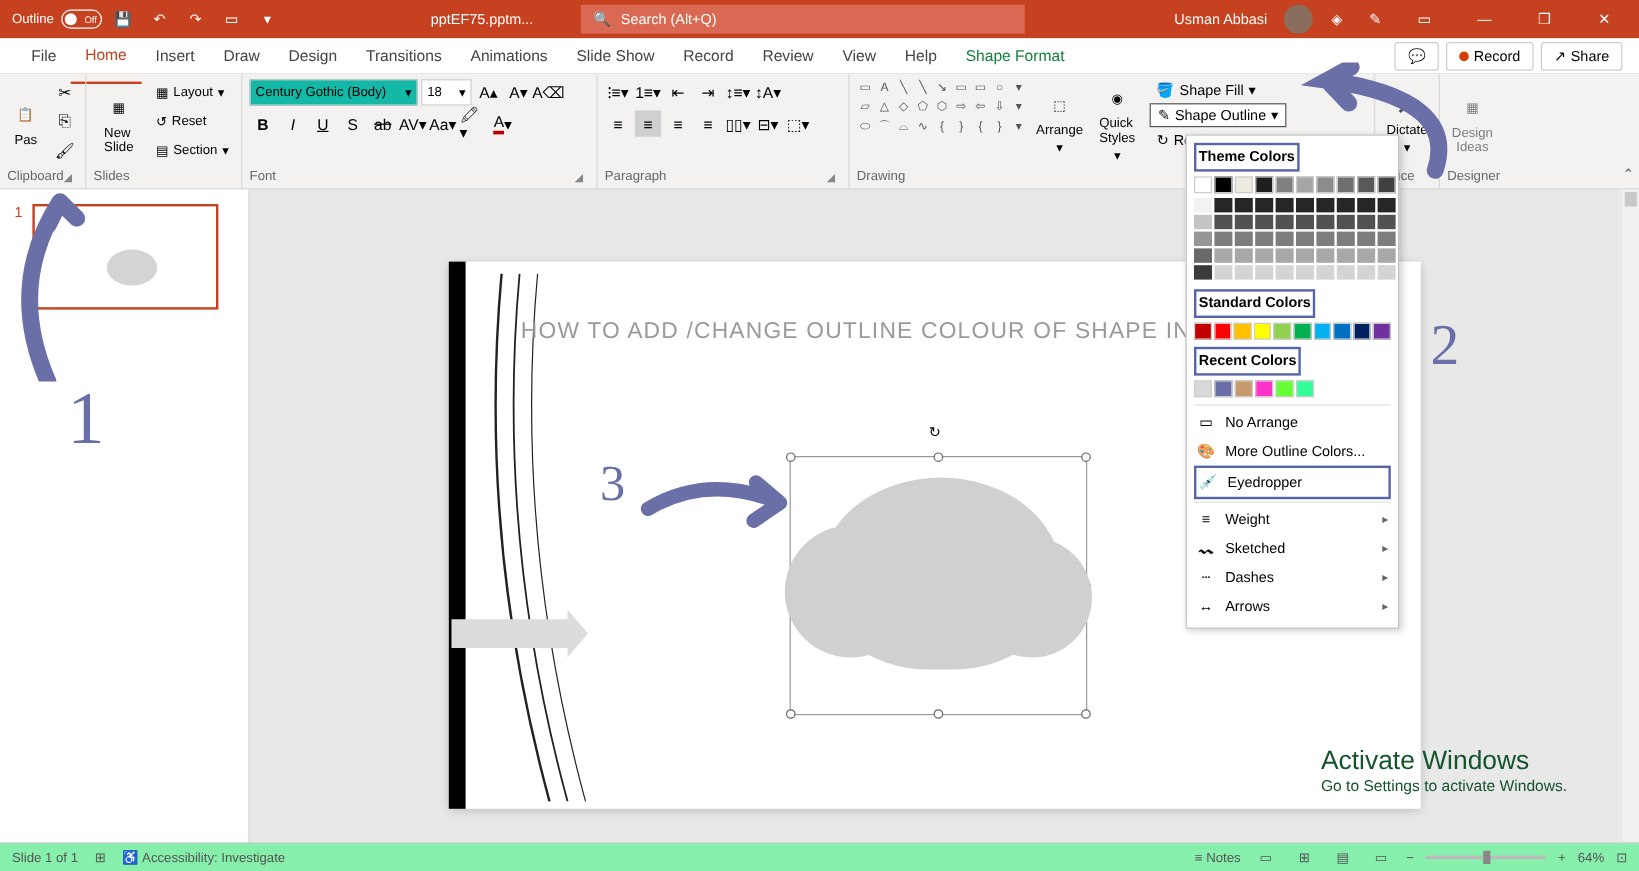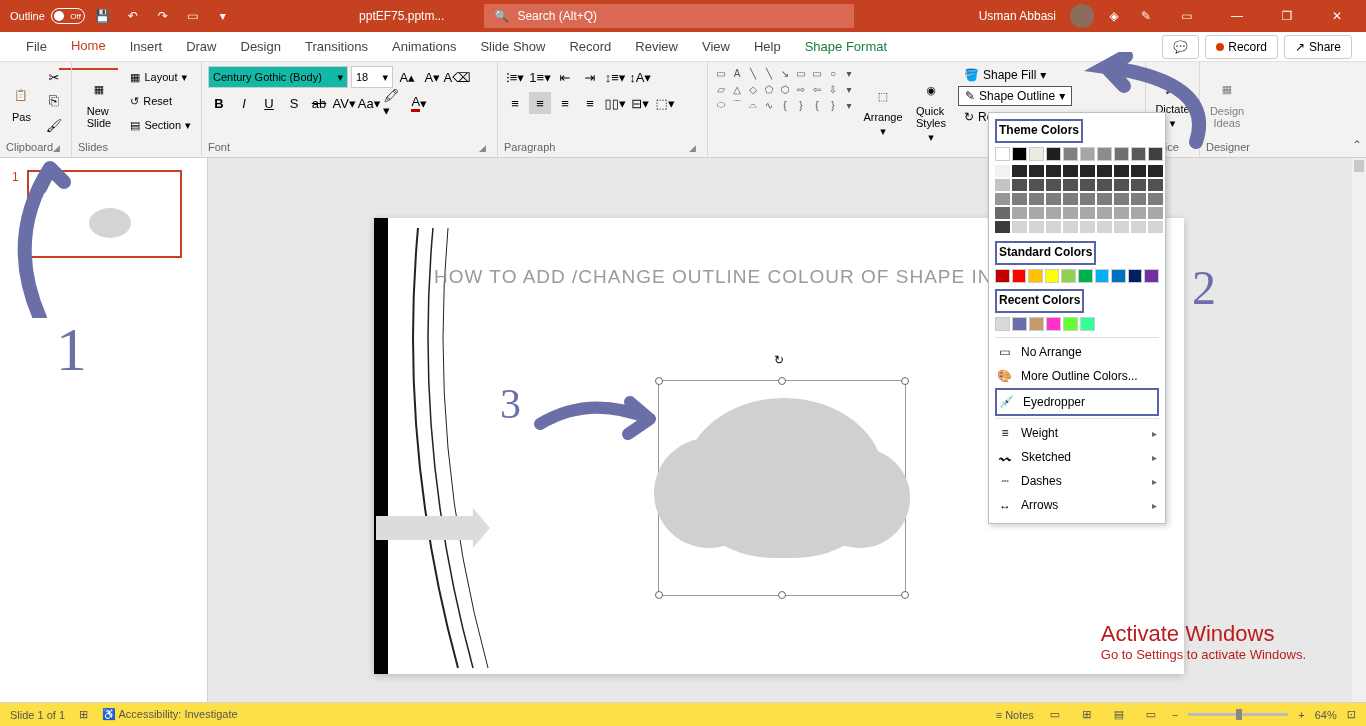--- a/index.html
+++ b/index.html
@@ -92,28 +92,28 @@
 .sw-s { width: 15px; height: 12px; }
 .dd-item { display: flex; align-items: center; gap: 8px; padding: 4px 2px; }
 .dd-item.highlighted { border: 2px solid #5864a8; }
 .dd-item .arrsub { margin-left: auto; font-size: 10px; color: #666; }
 .dd-icon { width: 16px; height: 16px; display: flex; align-items: center; justify-content: center; }
 .dd-sep { height: 1px; background: #e0e0e0; margin: 2px 0; }
 .standard-row, .recent-row { display: flex; gap: 2px; margin-bottom: 6px; }
 .standard-row .sw, .recent-row .sw { width: 15px; height: 14px; }
 
 
-.status-bar { position: absolute; bottom: 0; left: 0; right: 0; height: 24px; background: #fde047; border-top: 1px solid #d0d0d0; display: flex; align-items: center; padding: 0 10px; font-size: 11px; color: #555; gap: 14px; }
+.status-bar { position: absolute; bottom: 0; left: 0; right: 0; height: 24px; background: #86efac; border-top: 1px solid #d0d0d0; display: flex; align-items: center; padding: 0 10px; font-size: 11px; color: #555; gap: 14px; }
 .status-right { margin-left: auto; display: flex; align-items: center; gap: 10px; }
 .view-btn { width: 22px; height: 18px; display: flex; align-items: center; justify-content: center; }
 .zoom-slider { width: 100px; height: 3px; background: #bbb; position: relative; }
 .zoom-thumb { position: absolute; left: 48px; top: -4px; width: 6px; height: 11px; background: #888; }
 
 
-.watermark { position: absolute; right: 60px; bottom: 40px; color: #b91c1c; }
+.watermark { position: absolute; right: 60px; bottom: 40px; color: #14532d; }
 .wm-title { font-size: 22px; }
 .wm-sub { font-size: 13px; }
 
 
 .collapse-ribbon { position: absolute; right: 4px; top: 138px; font-size: 12px; color: #666; }
 </style>
 </head>
 <body>
 
 <div class="title-bar">
@@ -317,20 +317,23 @@
         <div class="icon">◉</div>
         <span style="white-space:pre-line;text-align:left">Quick
 Styles</span>▾
       </div>
       <div class="stack">
         <div class="shape-btn">🪣 <span>Shape Fill</span> ▾</div>
         <div class="shape-btn outlined">✎ <span>Shape Outline</span> ▾</div>
         <div class="shape-btn">↻ <span>Replace</span> ▾</div>
       </div>
     </div>
+    <div class="group-footer">
+        <span class="group-label">Drawing</span>
+      </div>
   </div>
 
   <div class="group" style="width:54px">
     <div class="group-body">
       <div class="big-btn">
         <div class="icon" style="color:#4a8ee8">🎤</div>
         <span>Dictate</span>▾
       </div>
     </div>
     <div class="group-footer">

